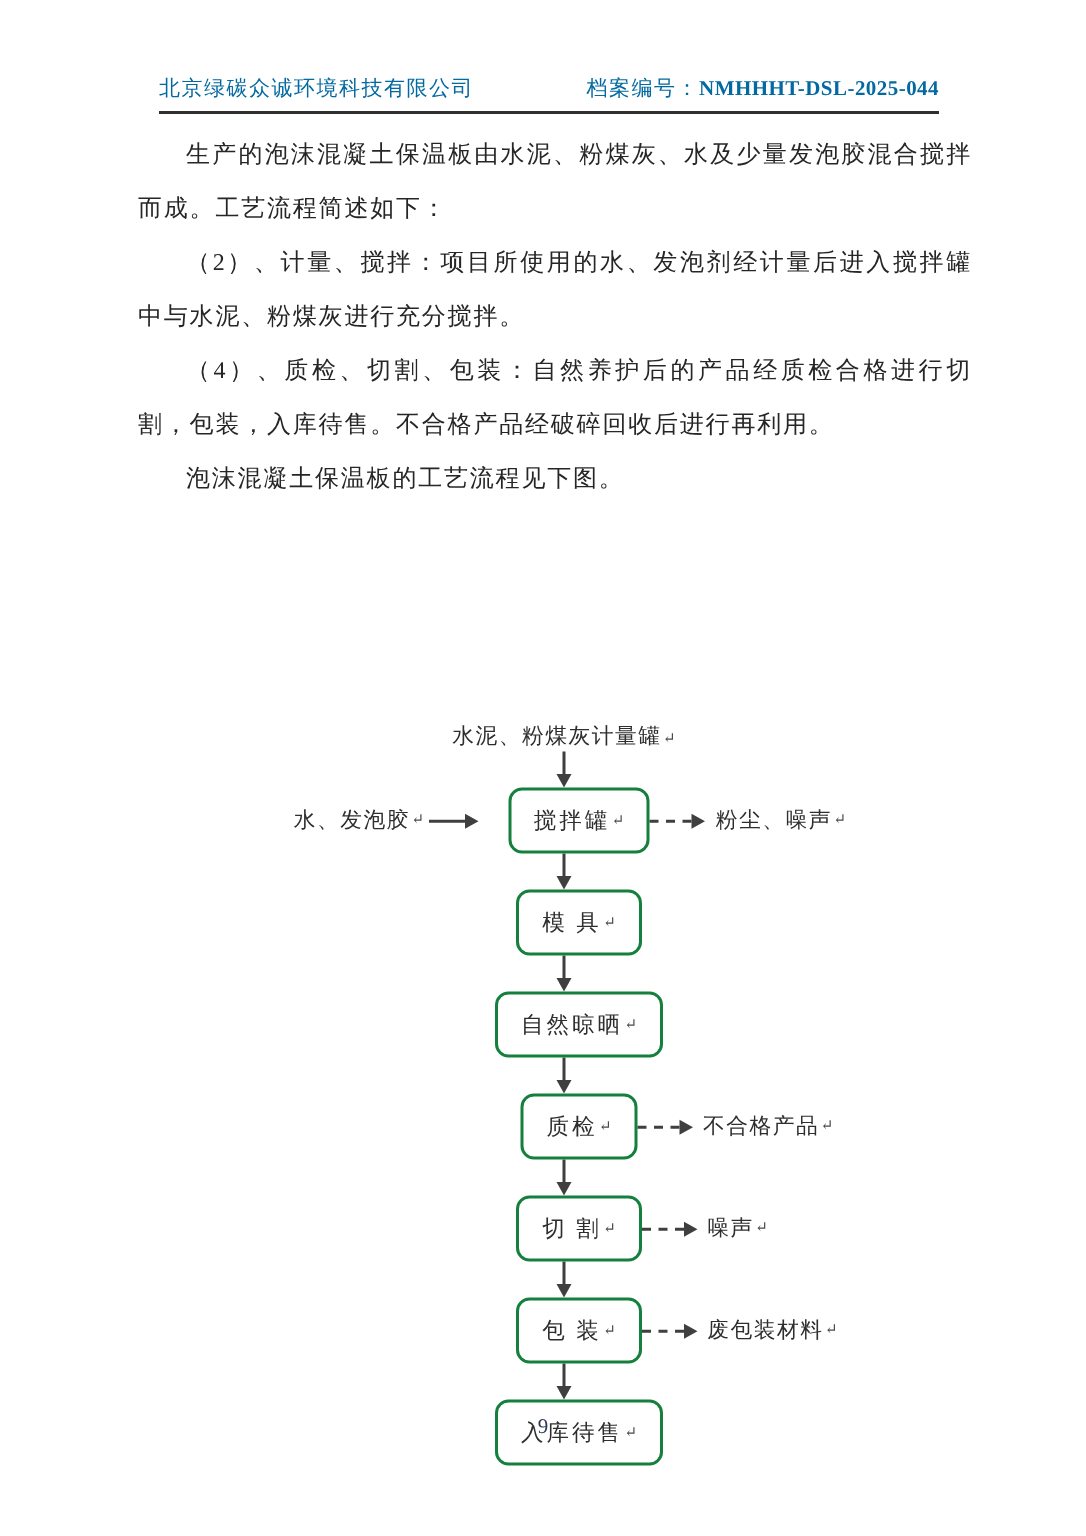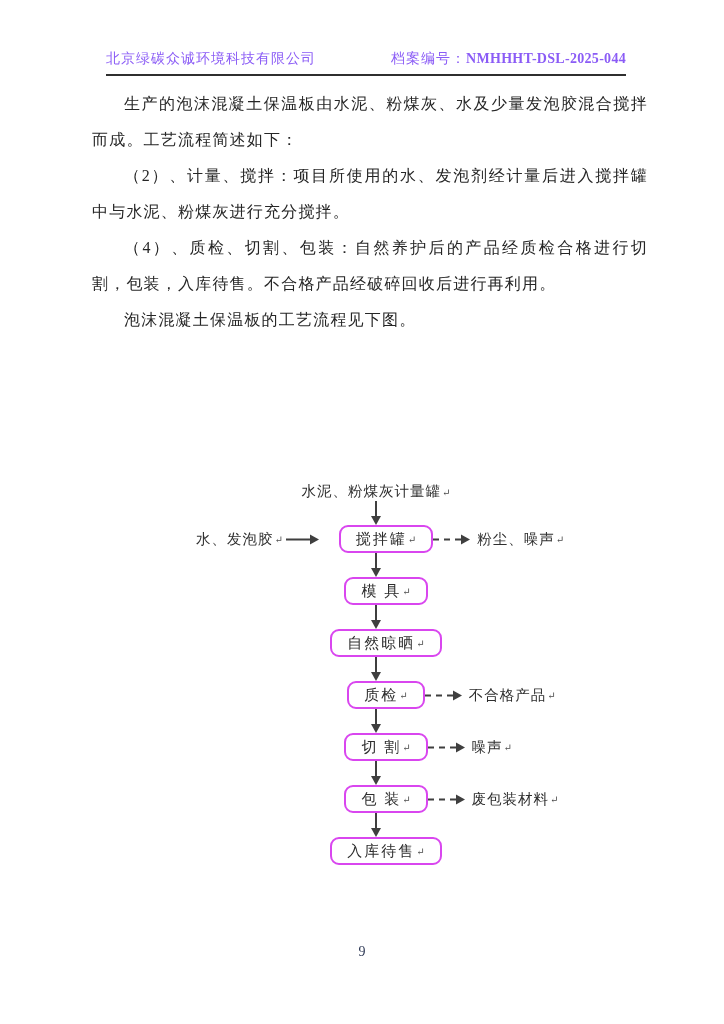--- a/index.html
+++ b/index.html
@@ -9,21 +9,21 @@
     margin:0 auto;
     background:#ffffff;
     font-family:"Liberation Serif","DejaVu Serif",serif;
     color:#262626;
     overflow:hidden;
   }
   
   .hdr{
     position:absolute;top:50px;left:106px;right:98px;
     display:flex;justify-content:space-between;align-items:flex-end;
-    font-size:14px;letter-spacing:1px;color:#8b5cf6;
+    font-size:14px;letter-spacing:1px;color:#0369a1;
     padding-bottom:6px;
     border-bottom:2px solid #2f2f2f;
     gap:36px;
   }
   .hdr .docnum{font-weight:bold;letter-spacing:.3px;}
   
   .bodytext{
     position:absolute;top:86px;left:92px;width:556px;
     font-size:16px;line-height:36px;
     text-align:justify;
@@ -36,24 +36,24 @@
     display:flex;flex-direction:column;align-items:center;
     font-size:14.5px;color:#2e2e2e;letter-spacing:1px;padding-left:24px;
   }
   .flow-start{height:20px;line-height:20px;white-space:nowrap;}
   .retmark{font-size:10px;color:#4a4a4a;margin-left:1px;letter-spacing:0;}
   .varrow{display:flex;flex-direction:column;align-items:center;height:24px;width:10px;}
   .varrow .vline{flex:1;width:0;border-left:2px solid #3f3f3f;}
   .varrow .vhead{width:0;height:0;border-left:5px solid transparent;border-right:5px solid transparent;border-top:9px solid #3f3f3f;}
   .step{position:relative;}
   .fbox{
-    box-sizing:border-box;height:28px;min-width:72px;
+    box-sizing:border-box;height:44px;min-width:72px;
     display:flex;align-items:center;justify-content:center;
     padding:0 15px;
-    border:2px solid #d946ef;border-radius:9px;
+    border:2px solid #15803d;border-radius:9px;
     background:#fff;font-size:15px;letter-spacing:2px;white-space:nowrap;margin-left:20px;
   }
   .side-in{
     position:absolute;right:100%;top:50%;transform:translateY(-50%);
     display:flex;align-items:center;white-space:nowrap;
   }
   .side-in .hline{width:24px;border-top:2px solid #3f3f3f;margin-left:3px;}
   .side-out{
     position:absolute;left:100%;top:50%;transform:translateY(-50%);
     display:flex;align-items:center;white-space:nowrap;

